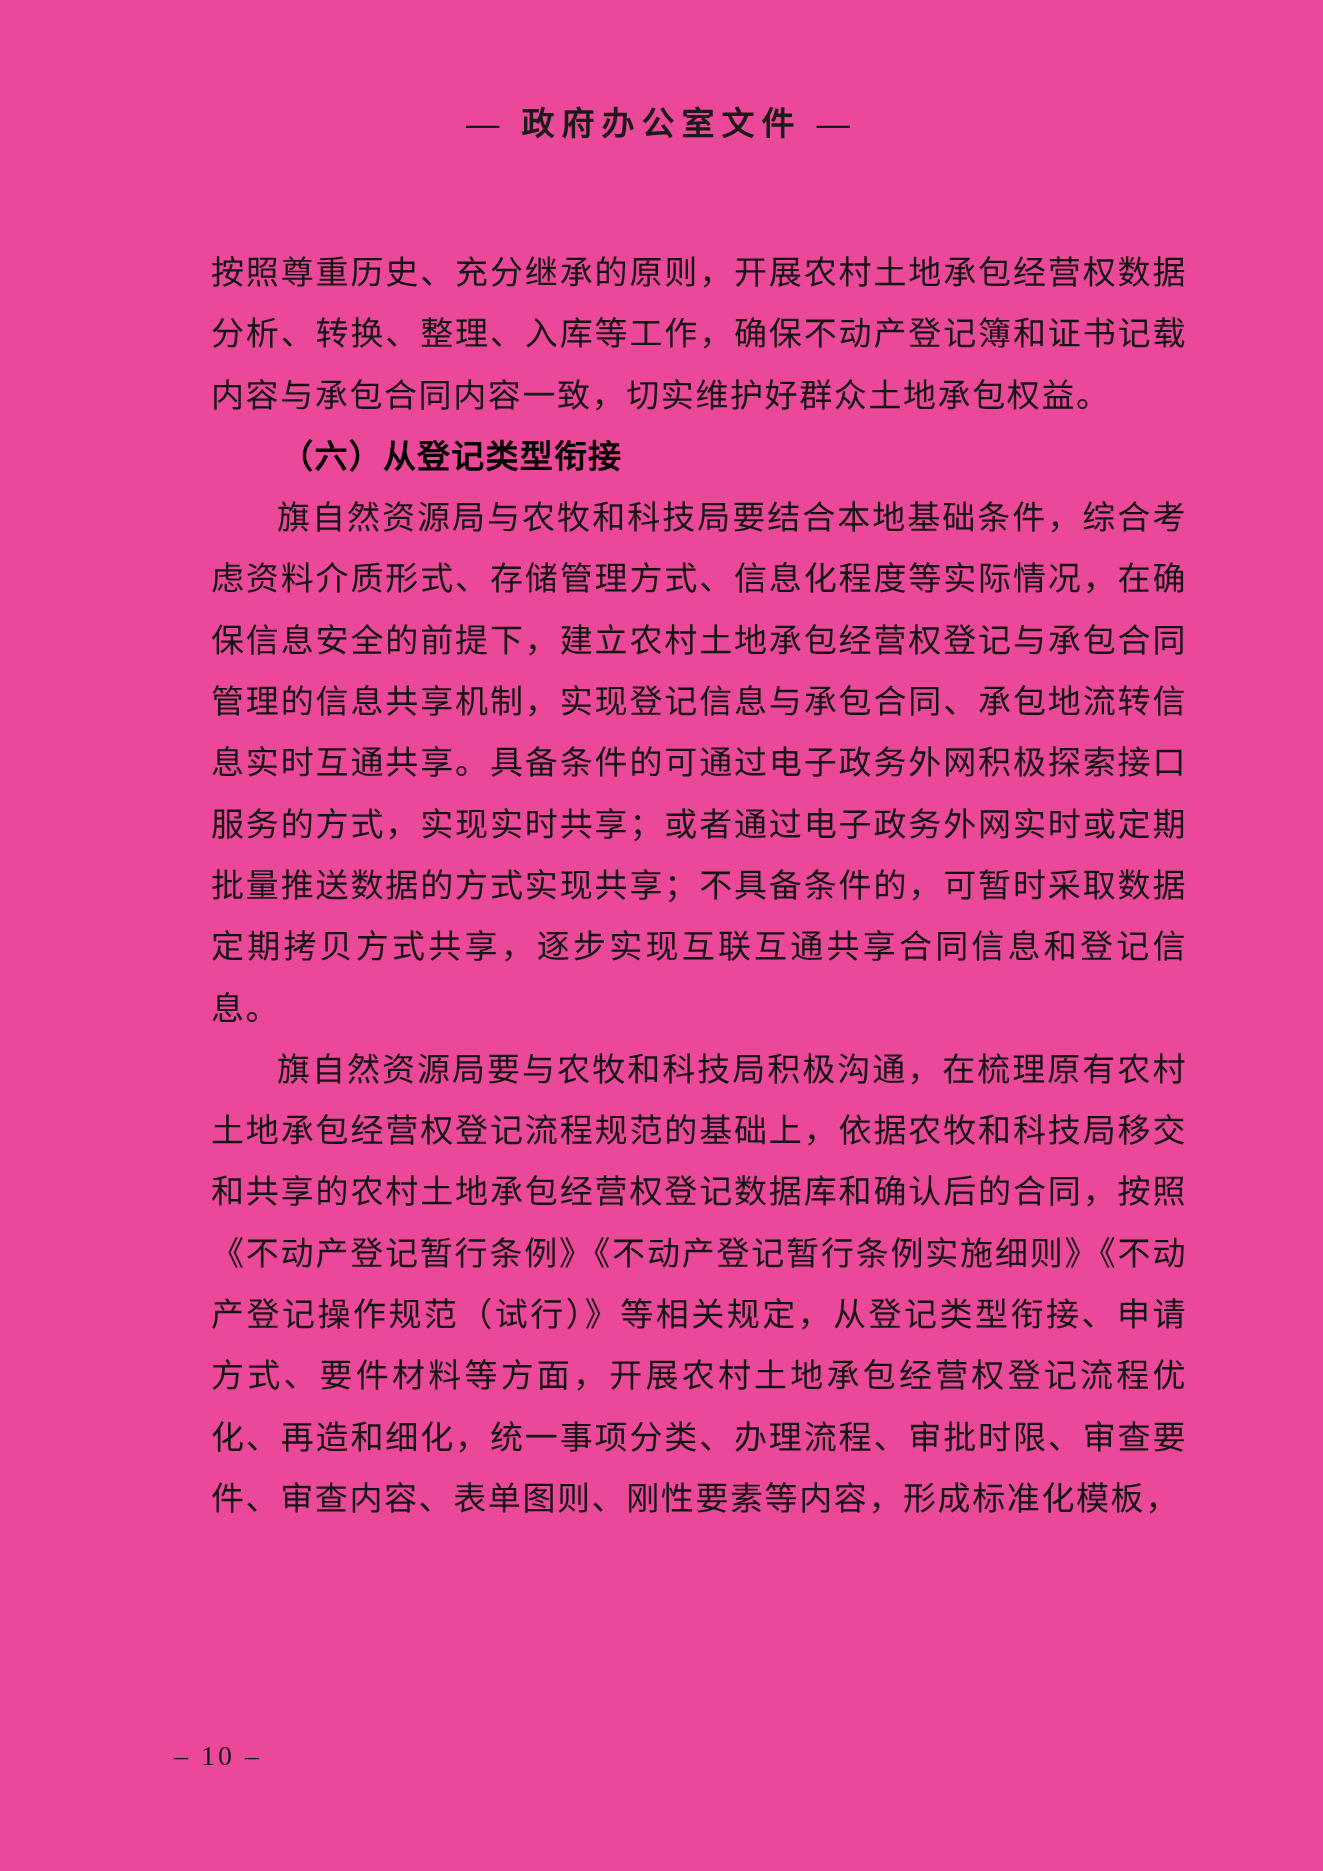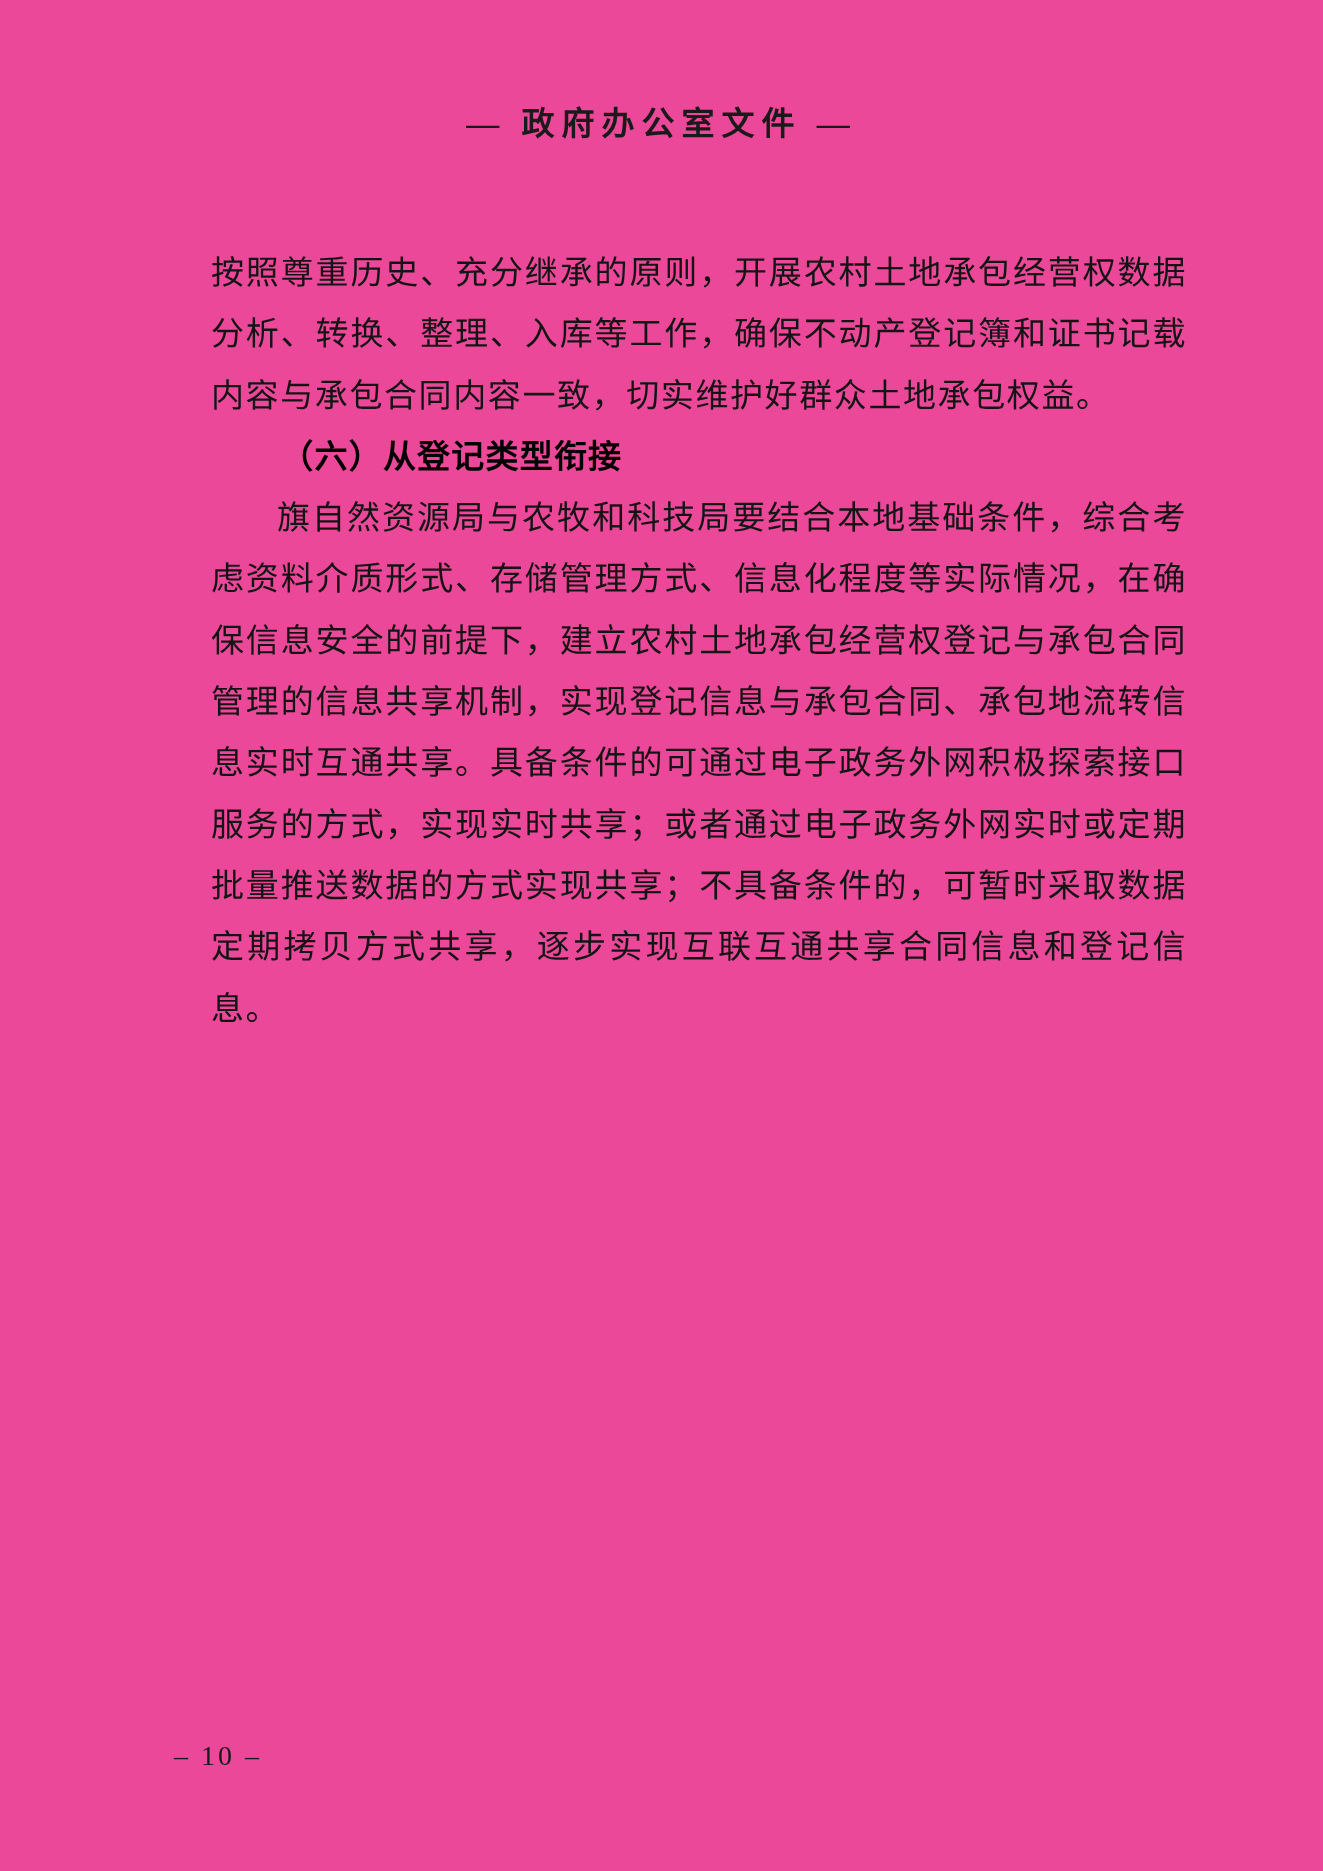--- a/index.html
+++ b/index.html
@@ -70,19 +70,20 @@
 <div class="page">
 
   <header class="doc-header">
     <span>— 政府办公室文件 —</span>
   </header>
 
   <main class="doc-body">
     <p class="para">按照尊重历史、充分继承的原则，开展农村土地承包经营权数据分析、转换、整理、入库等工作，确保不动产登记簿和证书记载内容与承包合同内容一致，切实维护好群众土地承包权益。</p>
     <h3 class="heading">（六）从登记类型衔接</h3>
     <p class="para indent">旗自然资源局与农牧和科技局要结合本地基础条件，综合考虑资料介质形式、存储管理方式、信息化程度等实际情况，在确保信息安全的前提下，建立农村土地承包经营权登记与承包合同管理的信息共享机制，实现登记信息与承包合同、承包地流转信息实时互通共享。具备条件的可通过电子政务外网积极探索接口服务的方式，实现实时共享；或者通过电子政务外网实时或定期批量推送数据的方式实现共享；不具备条件的，可暂时采取数据定期拷贝方式共享，逐步实现互联互通共享合同信息和登记信息。</p>
+    <p class="para indent">旗自然资源局要与农牧和科技局积极沟通，在梳理原有农村土地承包经营权登记流程规范的基础上，依据农牧和科技局移交和共享的农村土地承包经营权登记数据库和确认后的合同，按照《不动产登记暂行条例》《不动产登记暂行条例实施细则》《不动产登记操作规范（试行）》等相关规定，从登记类型衔接、申请方式、要件材料等方面，开展农村土地承包经营权登记流程优化、再造和细化，统一事项分类、办理流程、审批时限、审查要件、审查内容、表单图则、刚性要素等内容，形成标准化模板，</p>
   </main>
 
   <footer class="doc-footer">
     <span>– 10 –</span>
   </footer>
 
 </div>
 
 </body></html>

